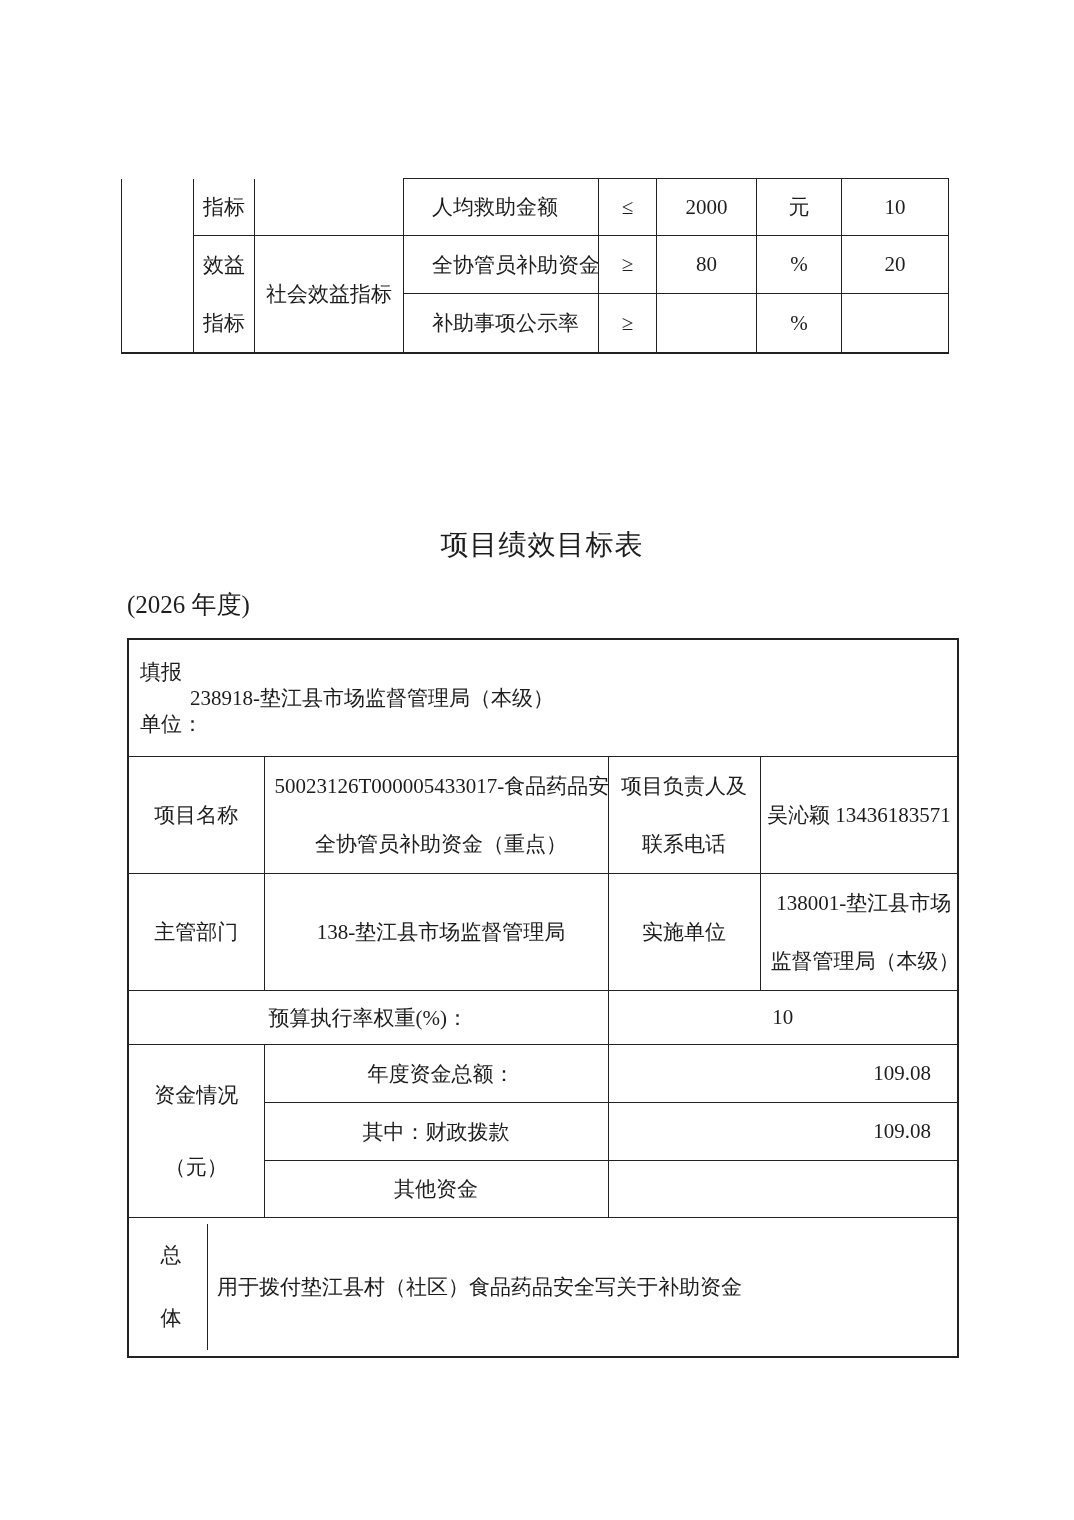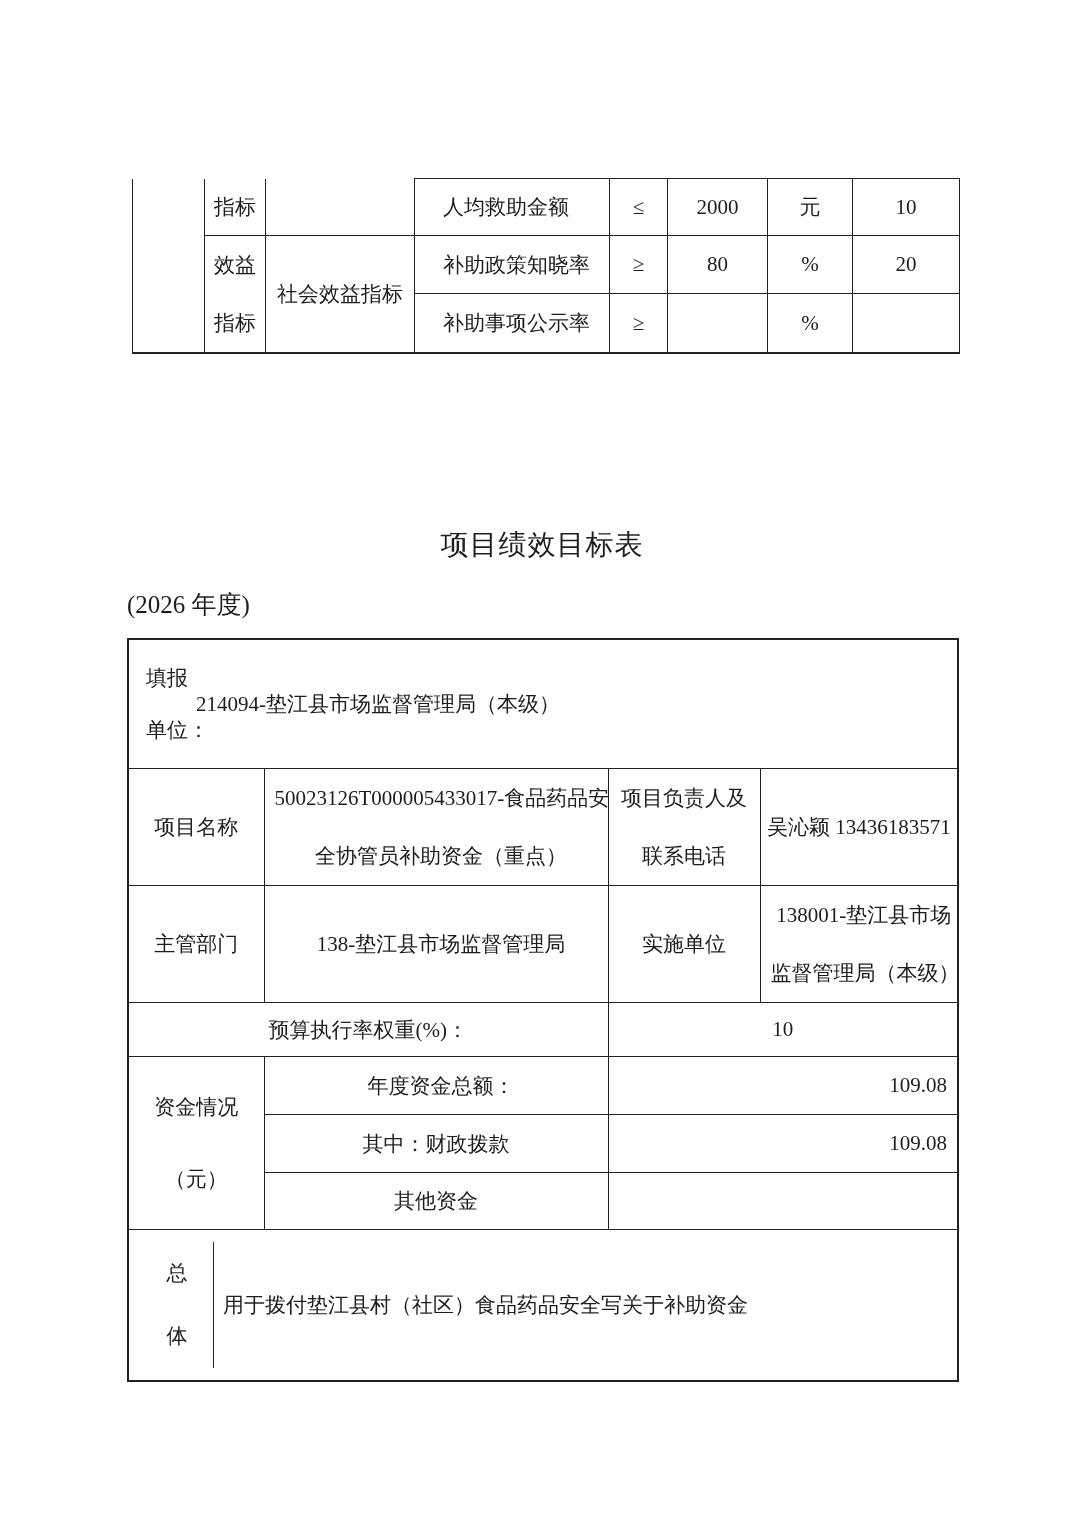--- a/index.html
+++ b/index.html
@@ -17,21 +17,21 @@
     border:1px solid #222;
     font-size:21px;
     vertical-align:middle;
     padding:0;
     overflow:hidden;
     white-space:nowrap;
   }
 
   
   .t1 {
-    left:132px; top:178px; width:827px;
+    left:121px; top:178px; width:827px;
     border-left:1px solid #222; border-right:1px solid #222;
     border-bottom:2px solid #222; border-top:none;
   }
   .t1 tr:nth-child(1) { height:57px; }
   .t1 tr:nth-child(2) { height:58px; }
   .t1 tr:nth-child(3) { height:59px; }
   .t1 td.no-top { border-top:none; }
 
   
   .t2 { left:127px; top:638px; width:830px; border:2px solid #222; }
@@ -40,27 +40,27 @@
   .t2 tr:nth-child(3) { height:114px; }
   .t2 tr:nth-child(4) { height:54px;padding-left:16px; }
   .t2 tr:nth-child(5) { height:58px; }
   .t2 tr:nth-child(6) { height:58px; }
   .t2 tr:nth-child(7) { height:57px; }
   .t2 tr:nth-child(8) { height:110px; }
 
   .center { text-align:center; }
   .tleft  { text-align:left; padding-left:28px; }
   .vleft  { text-align:center; padding-left:10px; }
-  .vright { text-align:right; padding-right:10px; }
+  .vright { text-align:right; padding-right:26px; }
 
   .lh58 > div { line-height:58px; }
   .benefit > div { line-height:58px;font-family:Liberation Serif, serif; }
   .funds > div { line-height:72px; }
 
-  .p0 { padding:12px; }
+  .p0 { padding:6px; }
   .fill-row { display:flex; height:100%; }
   .fill-label { width:50px; padding-left:5px; display:flex; flex-direction:column; justify-content:center; }
   .fill-label div { line-height:52px; font-size:21px; }
   .fill-value { flex:1; display:flex; align-items:center; font-size:21px; }
 
   .overall-row { display:flex; height:100%; }
   .overall-label { width:72px; border-right:1px solid #222; display:flex; flex-direction:column; justify-content:center; align-items:center; }
   .overall-label div { line-height:63px; font-size:21px; }
   .overall-value { flex:1; display:flex; align-items:center; padding-left:9px; font-size:21px; }
 
@@ -99,21 +99,21 @@
       <td class="center">2000</td>
       <td class="center">元</td>
       <td class="center">10</td>
     </tr>
     <tr>
       <td rowspan="2" class="center benefit">
         <div>效益</div>
         <div>指标</div>
       </td>
       <td rowspan="2" class="center">社会效益指标</td>
-      <td class="tleft">补助政策知晓率</td>
+      <td class="tleft">全协管员补助资金</td>
       <td class="center">≥</td>
       <td class="center">80</td>
       <td class="center">%</td>
       <td class="center">20</td>
     </tr>
     <tr>
       <td class="tleft">补助事项公示率</td>
       <td class="center">≥</td>
       <td class="center"></td>
       <td class="center">%</td>
@@ -133,21 +133,21 @@
         <col style="width:198px">
     </colgroup>
     <tbody>
         <tr>
       <td colspan="4" class="p0">
         <div class="fill-row">
           <div class="fill-label">
             <div>填报</div>
             <div>单位：</div>
           </div>
-          <div class="fill-value">214094-垫江县市场监督管理局（本级）</div>
+          <div class="fill-value">238918-垫江县市场监督管理局（本级）</div>
         </div>
       </td>
     </tr>
     <tr>
       <td class="center">项目名称</td>
       <td class="vleft lh58">
         <div>50023126T000005433017-食品药品安</div>
         <div>全协管员补助资金（重点）</div>
       </td>
       <td class="center lh58">

